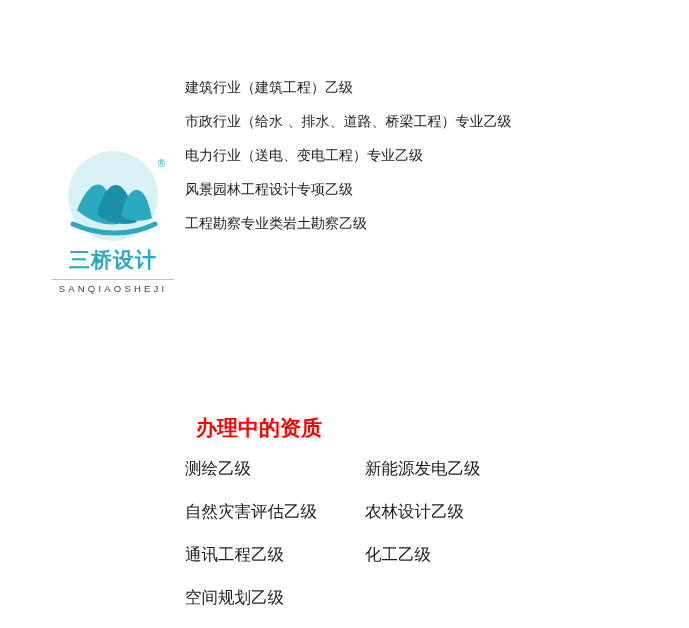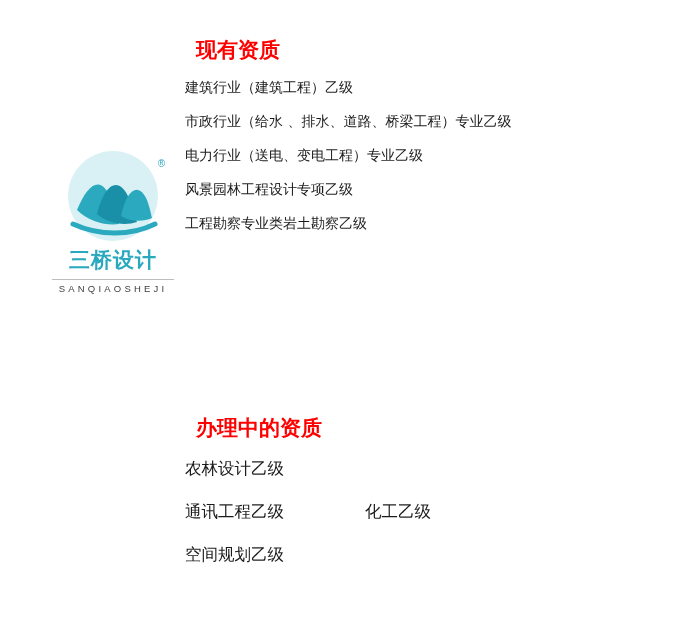--- a/index.html
+++ b/index.html
@@ -128,34 +128,38 @@
         <path d="M62 66 C68 38 80 32 88 50 C91 58 92 64 93 68 C84 72 72 72 62 66 Z" fill="#2aa9bf"></path>
         <path d="M14 74 C40 86 72 86 96 74" stroke="#2aa9bf" stroke-width="5" fill="none" stroke-linecap="round"></path>
       </svg>
       <span class="logo-reg">®</span>
     </div>
     <div class="logo-cn">三桥设计</div>
     <div class="logo-rule"></div>
     <div class="logo-en">SANQIAOSHEJI</div>
   </div>
 
-  <div class="heading" id="heading-current">现有资质</div>
 
   <div class="list-current">
     <div class="row">建筑行业（建筑工程）乙级</div>
     <div class="row">市政行业（给水 、排水、道路、桥梁工程）专业乙级</div>
     <div class="row">电力行业（送电、变电工程）专业乙级</div>
     <div class="row">风景园林工程设计专项乙级</div>
     <div class="row">工程勘察专业类岩土勘察乙级</div>
   </div>
 
   <div class="heading" id="heading-progress">办理中的资质</div>
 
   <div class="list-progress">
     <div class="prow">
+      <div class="cell left">测绘乙级</div>
+      <div class="cell right">新能源发电乙级</div>
+    </div>
+    <div class="prow">
+      <div class="cell left">自然灾害评估乙级</div>
       <div class="cell right">农林设计乙级</div>
     </div>
     <div class="prow">
       <div class="cell left">通讯工程乙级</div>
       <div class="cell right">化工乙级</div>
     </div>
     <div class="prow">
       <div class="cell left">空间规划乙级</div>
       <div class="cell right"></div>
     </div>

